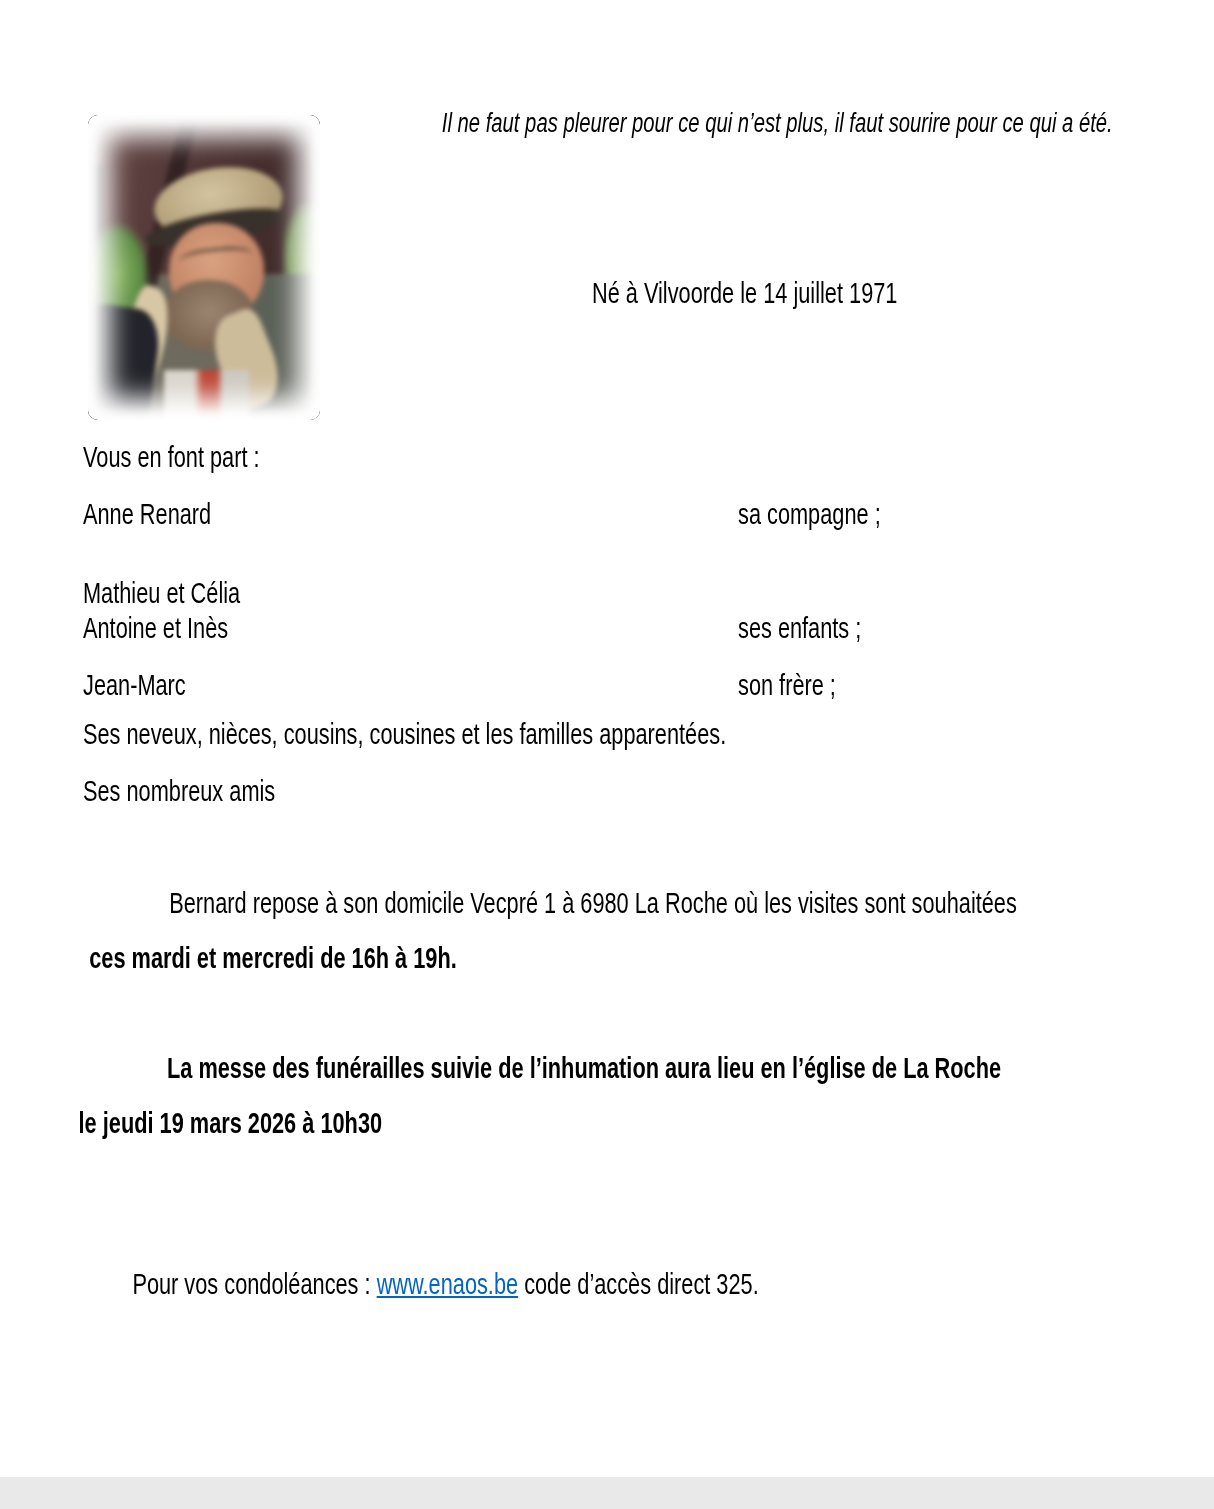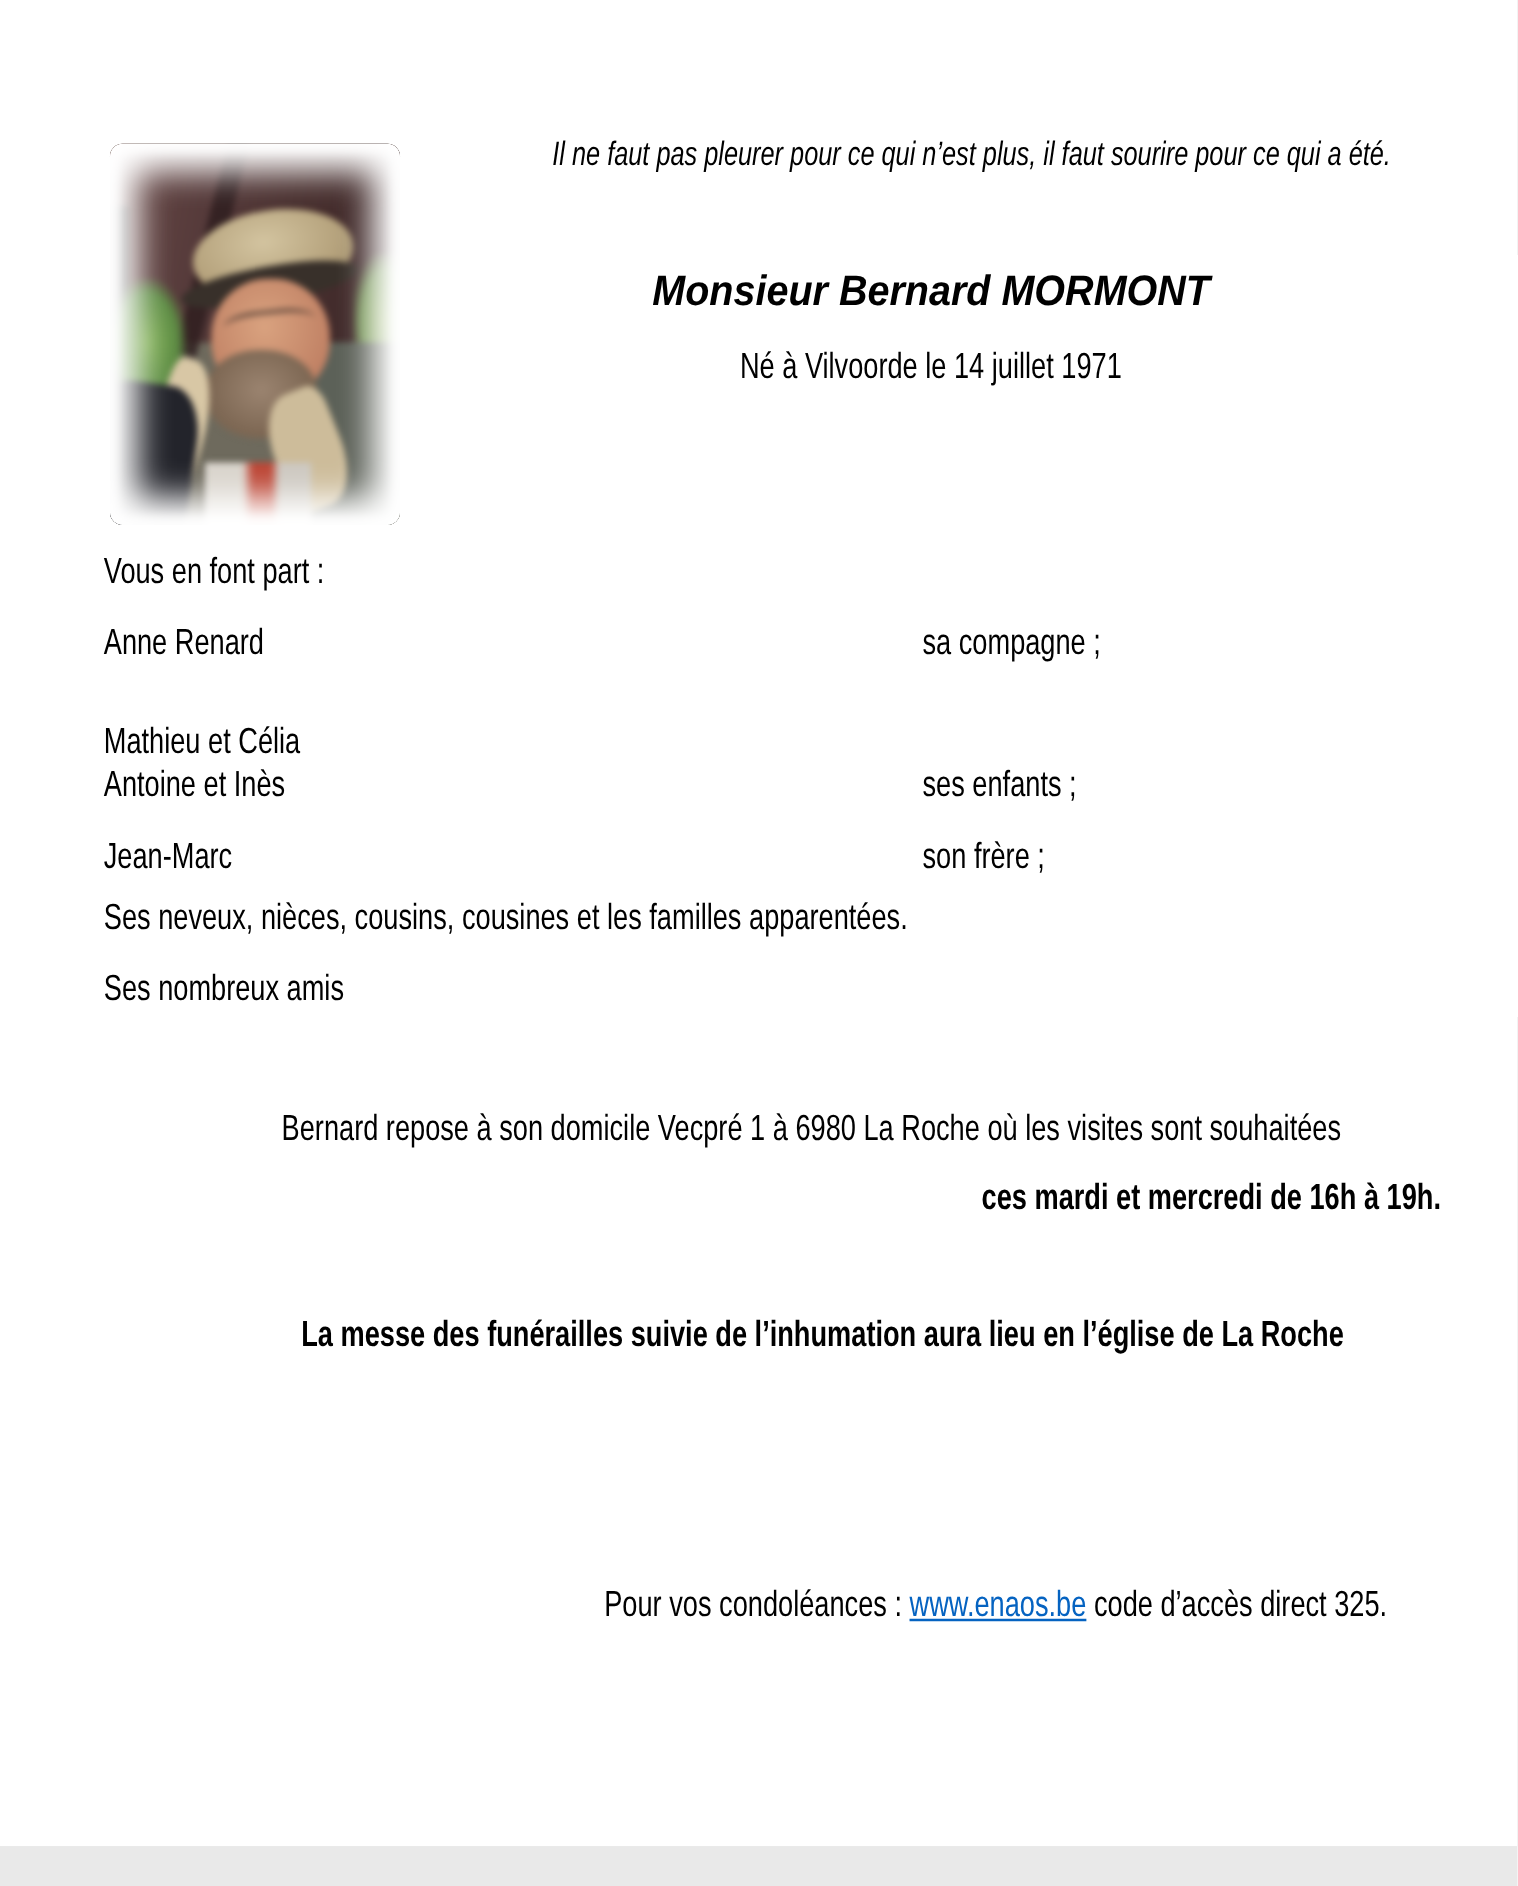--- a/index.html
+++ b/index.html
@@ -13,21 +13,21 @@
     color: #000000;
     font-size: 29px;
     line-height: 1.25;
     overflow: hidden;
   }
   
   .cx { display: inline-block; transform: scaleX(0.75); transform-origin: center; white-space: nowrap; }
   .cx-left { transform-origin: left center; }
 
   .abs { position: absolute; }
-  .centerband { left: 28px; right: 0; text-align: right; }
+  .centerband { left: 28px; right: 0; text-align: left; }
   .topband { left: 330px; width: 830px; text-align: center; }
 
   .quote { font-style: italic; font-size: 27px; }
   .name  { font-weight: bold; font-style: italic; font-size: 34px; }
   .bold  { font-weight: bold; }
 
   .row-left  { left: 83px; }
   .rel-col   { position: absolute; left: 655px; top: 0; }
 
   a.condolence-link { color: #0563C1; text-decoration: underline; cursor: pointer; }
@@ -94,23 +94,20 @@
       <div class="l vest"></div>
       <div class="l shirt"></div>
     </div>
     <div class="vignette"></div>
   </div>
 
   <div class="abs topband quote" style="top:107px">
     <span class="cx">Il ne faut pas pleurer pour ce qui n’est plus, il faut sourire pour ce qui a été.</span>
   </div>
 
-  <div class="abs topband name" style="top:212px">
-    <span class="cx" style="transform:scaleX(0.93)">Monsieur Bernard MORMONT</span>
-  </div>
 
   <div class="abs topband" style="top:275px">
     <span class="cx">Né à Vilvoorde le 14 juillet 1971</span>
   </div>
 
 
   <div class="abs row-left" style="top:439px">
     <span class="cx cx-left">Vous en font part :</span>
   </div>
 
@@ -141,18 +138,21 @@
   <div class="abs centerband" style="top:885px">
     <span class="cx">Bernard repose à son domicile Vecpré 1 à 6980 La Roche où les visites sont souhaitées</span>
   </div>
   <div class="abs centerband bold" style="top:940px">
     <span class="cx">ces mardi et mercredi de 16h à 19h.</span>
   </div>
 
   <div class="abs centerband bold" style="top:1050px">
     <span class="cx">La messe des funérailles suivie de l’inhumation aura lieu en l’église de La Roche</span>
   </div>
+  <div class="abs centerband bold" style="top:1105px">
+    <span class="cx">le jeudi 19 mars 2026 à 10h30</span>
+  </div>
 
   <div class="abs centerband" style="top:1266px">
     <span class="cx"><span>Pour vos condoléances : </span><a class="condolence-link" href="#">www.enaos.be</a><span> code d’accès direct 325.</span></span>
   </div>
 
 </div>
 
 </body></html>

